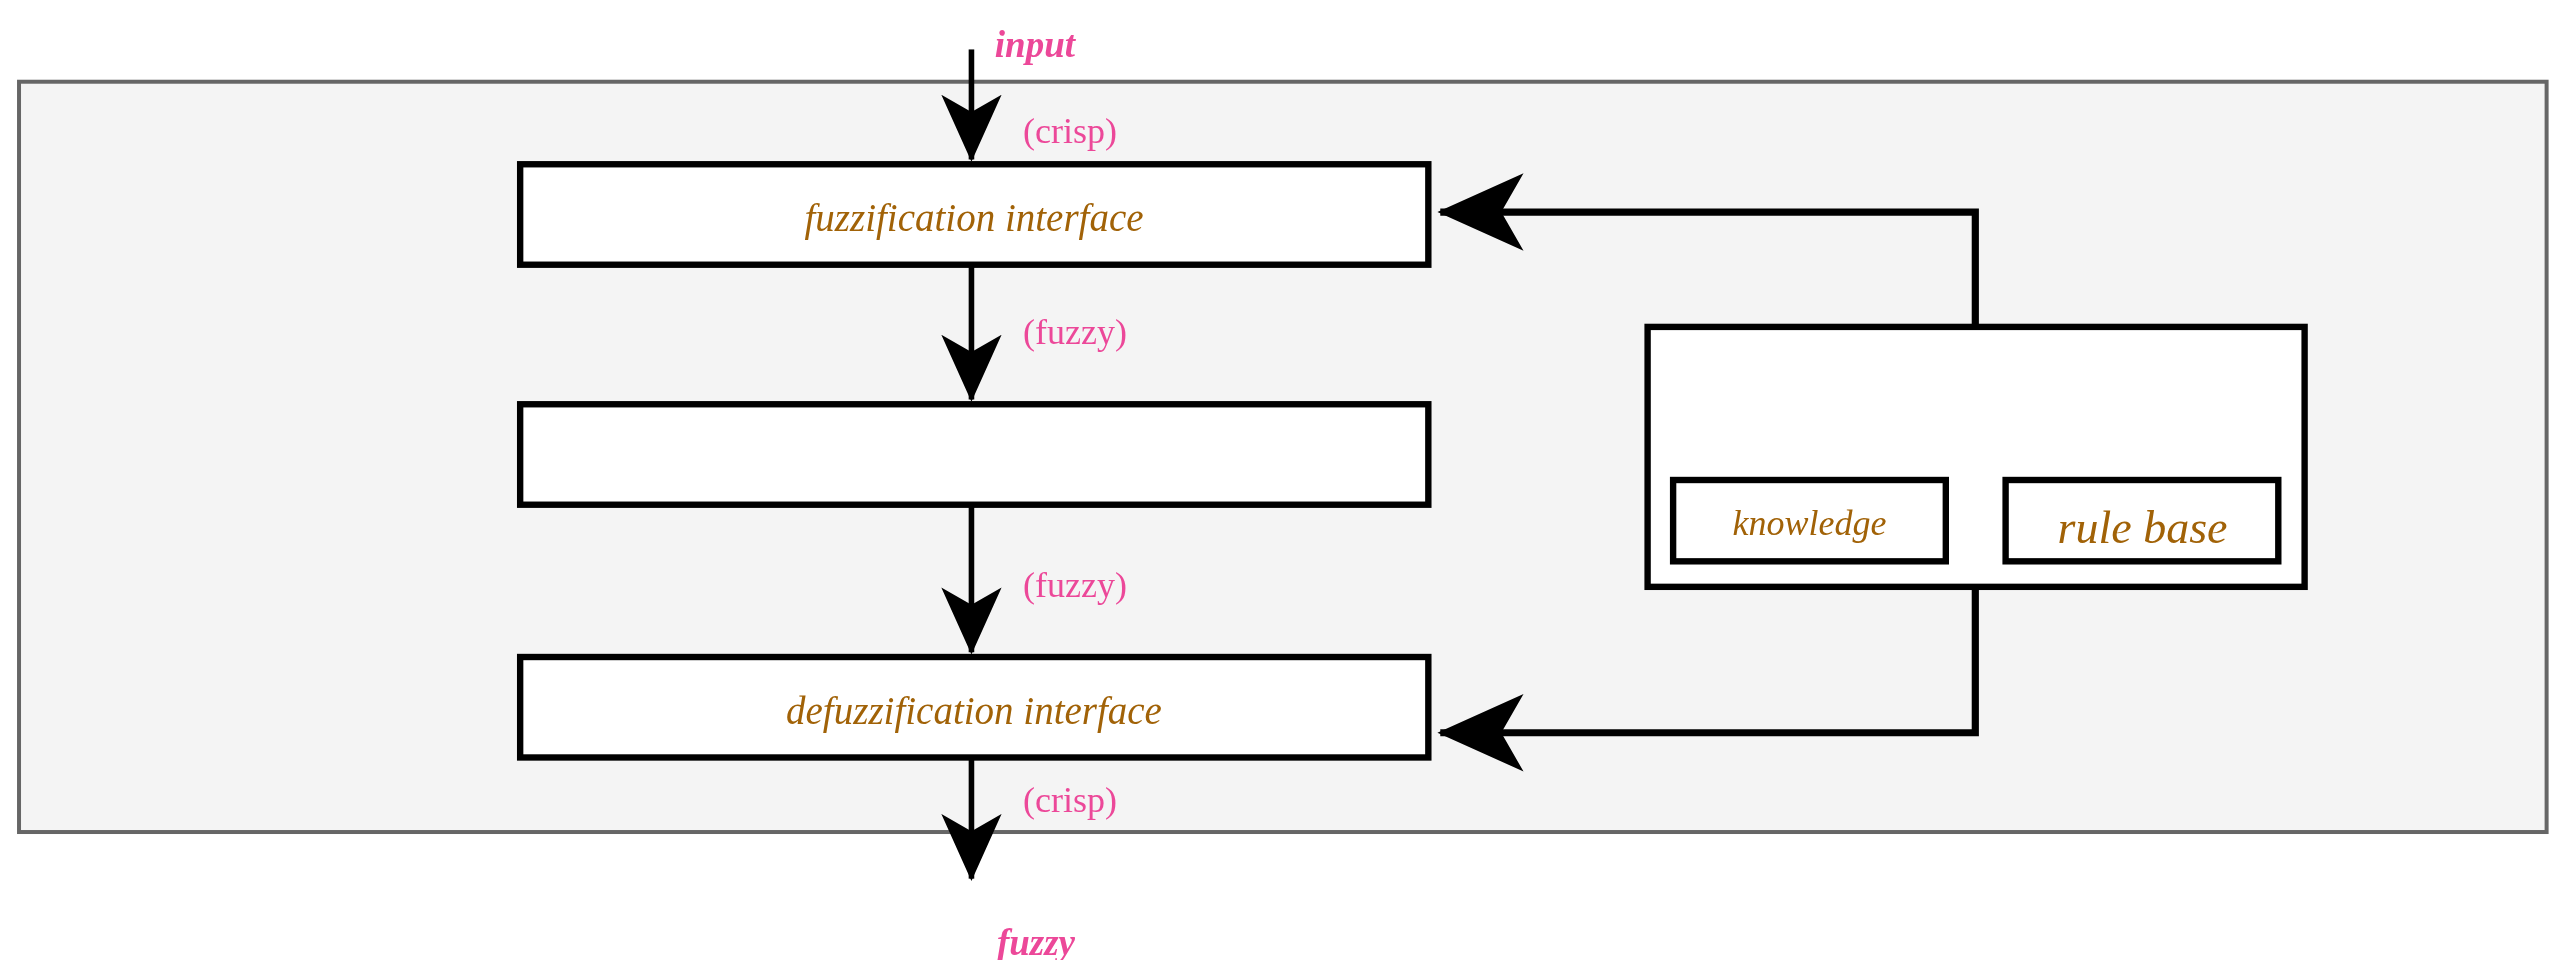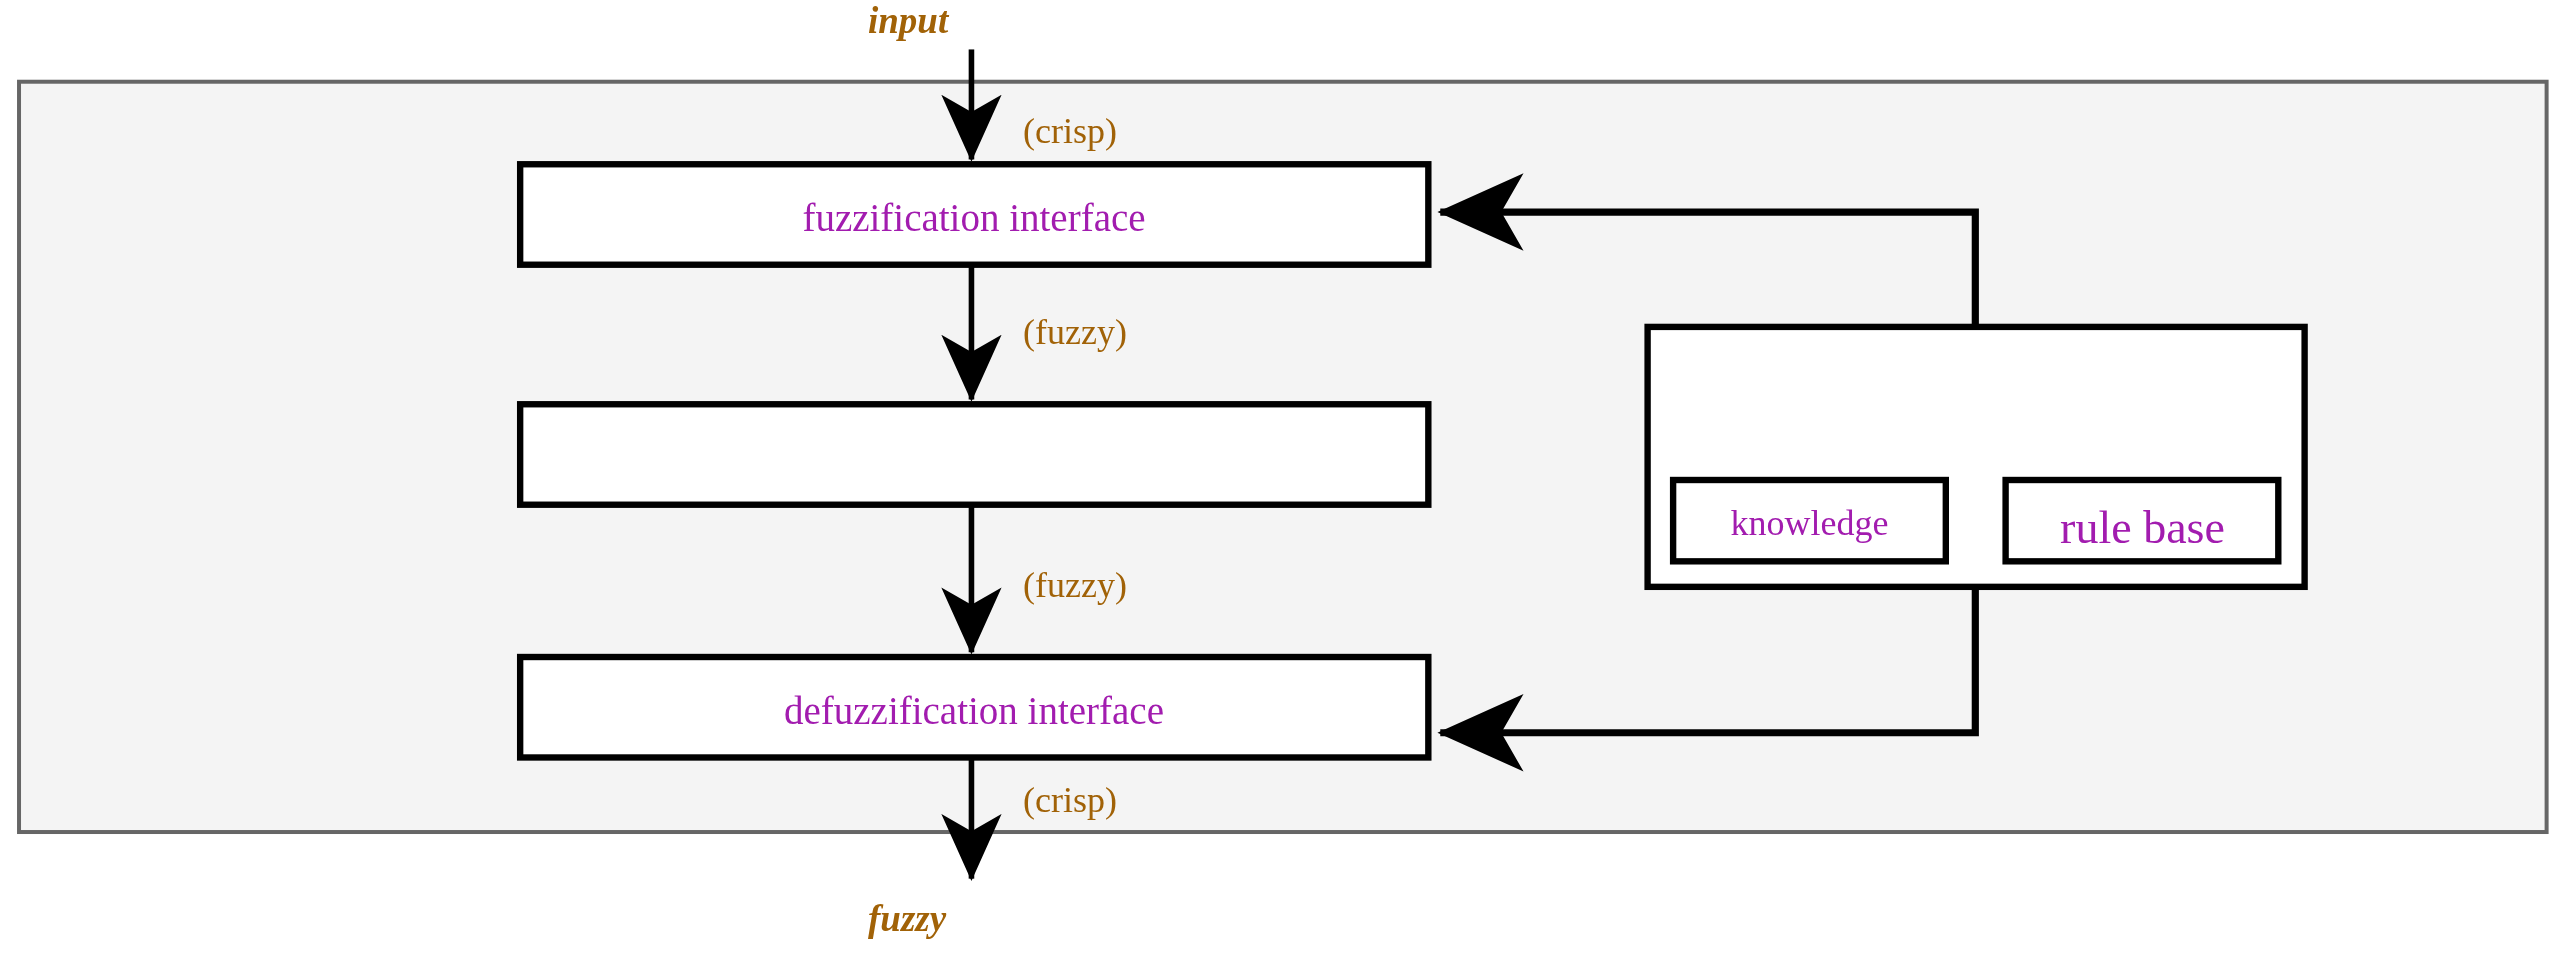--- a/index.html
+++ b/index.html
@@ -22,39 +22,41 @@
   svg.layer {
     position: absolute;
     left: 0;
     top: 0;
     width: 2576px;
     height: 960px;
   }
   .node-label {
     position: absolute;
     font-family: "Liberation Serif", "DejaVu Serif", serif;
-    color: #a21caf;
+    color: #a16207;
     white-space: nowrap;
     text-align: center;
     line-height: 1;
+    font-style: italic;
   }
   .io-label {
     position: absolute;
     font-family: "Liberation Serif", "DejaVu Serif", serif;
     font-weight: bold;
     font-style: italic;
-    color: #a16207;
+    color: #ec4899;
     white-space: nowrap;
-    text-align: left;
+    text-align: right;
     line-height: 1;
+    margin-top: 24px;
   }
   .edge-label {
     position: absolute;
     font-family: "Liberation Serif", "DejaVu Serif", serif;
-    color: #a16207;
+    color: #ec4899;
     white-space: nowrap;
     line-height: 1;
   }
 </style>
 </head>
 <body>
 
 <div id="diagram-root">
 
   <svg class="layer" viewBox="0 0 3230 1204">

